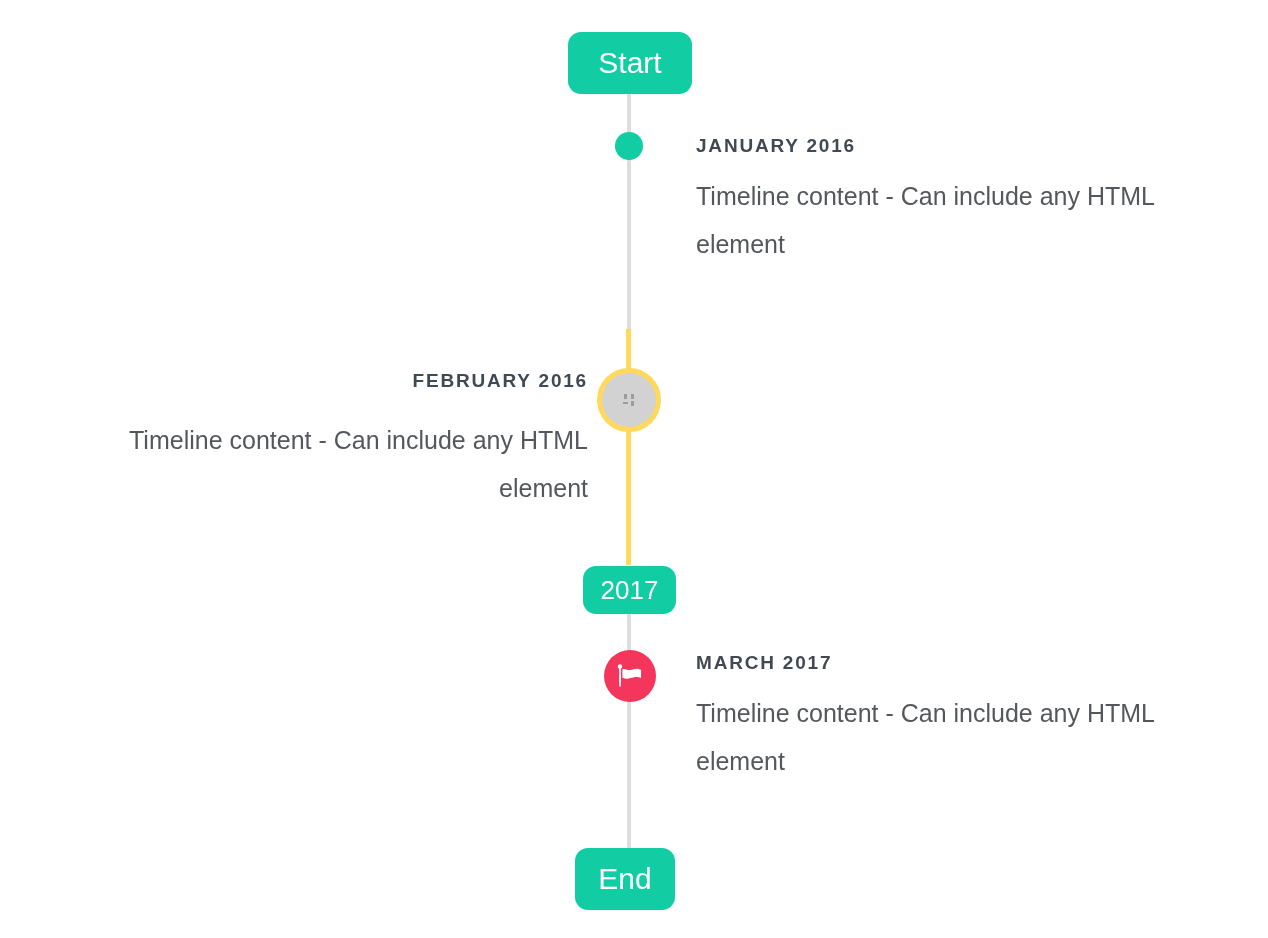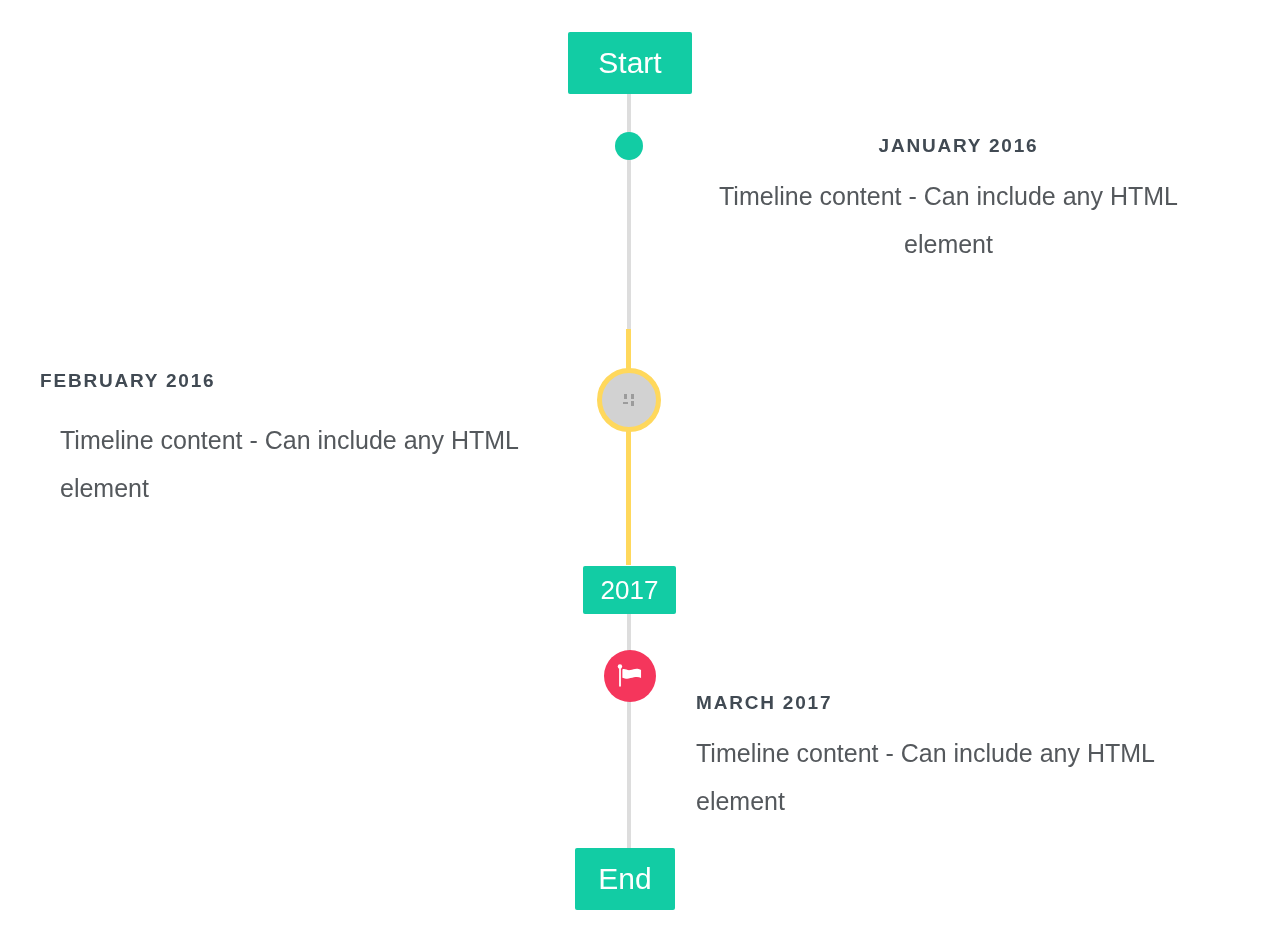--- a/index.html
+++ b/index.html
@@ -18,21 +18,21 @@
   .seg-bottom { top: 613px; height: 235px; }
 
   
   .badge {
     position: absolute;
     background: var(--badge-teal, #12CCA4);
     color: #ffffff;
     display: flex;
     align-items: center;
     justify-content: center;
-    border-radius: 2px;
+    border-radius: 13px;
     font-weight: 400;
   }
   .badge-start { left: 568px; top: 32px;  width: 124px; height: 62px; font-size: 30px; }
   .badge-year  { left: 583px; top: 566px; width: 93px;  height: 48px; font-size: 26px; }
   .badge-end   { left: 575px; top: 848px; width: 100px; height: 62px; font-size: 30px; }
 
   
   .marker { position: absolute; border-radius: 50%; }
   .marker-dot { left: 615px; top: 132px; width: 28px; height: 28px; background: var(--badge-teal, #12CCA4); }
   .marker-image {
@@ -46,24 +46,24 @@
     left: 604px; top: 650px; width: 52px; height: 52px;
     background: var(--flag-red, #F5365C);
     display: flex; align-items: center; justify-content: center;
   }
   .flag-svg { width: 27px; height: 27px; display: block; }
   .broken-svg { width: 14px; height: 14px; display: block; }
 
   
   .item { position: absolute; }
   .item-right { left: 696px; width: 525px; text-align: left; }
-  .item-left  { right: 703px; width: 525px; text-align: left; }
-  .item-1 { top: 134px; text-align: center; }
+  .item-left  { right: 680px; width: 525px; text-align: right; }
+  .item-1 { top: 134px; }
   .item-2 { top: 369px; }
-  .item-3 { top: 651px; margin-top: 40px; }
+  .item-3 { top: 651px; }
   .item-date {
     font-size: 19px;
     font-weight: 700;
     letter-spacing: 1.8px;
     line-height: 24px;
     color: var(--date-text, #414A53);
   }
   .item-content {
     margin-top: 14px;
     font-size: 25px;

